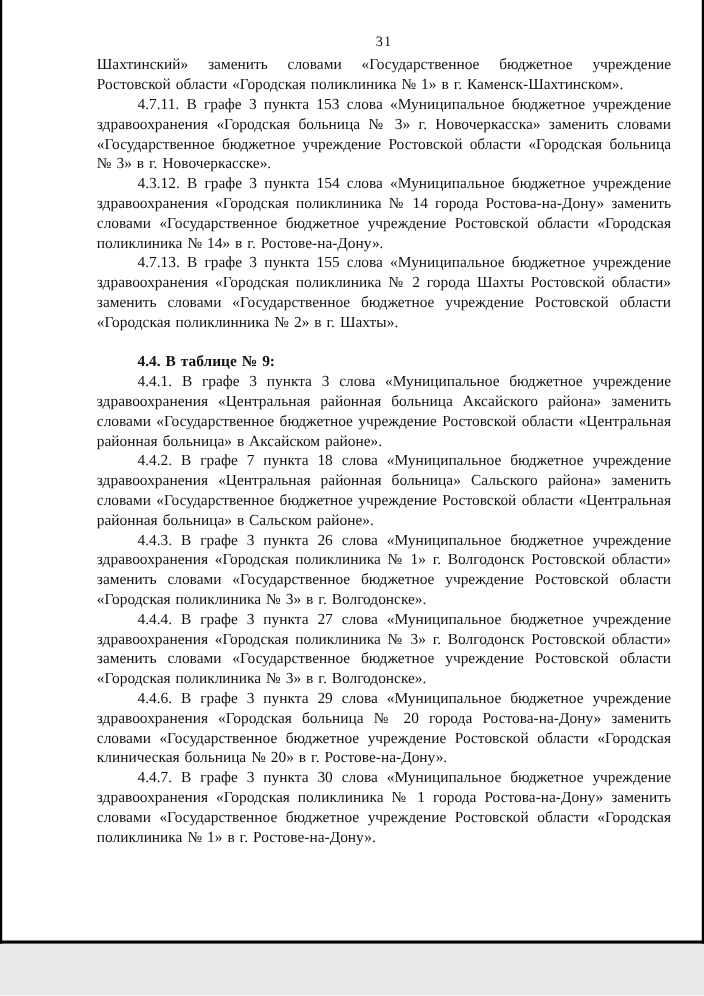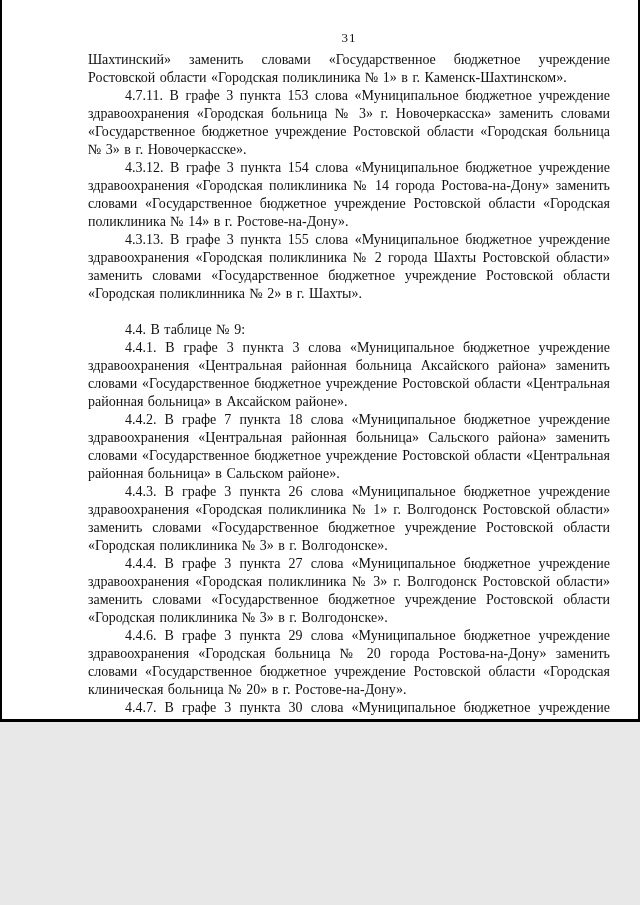--- a/index.html
+++ b/index.html
@@ -1,19 +1,19 @@
 <!DOCTYPE html>
 <html lang="ru"><head>
 <meta charset="utf-8">
 <style>
   html, body { margin: 0; padding: 0; background: #e8e8e8; }
   .page {
     position: relative;
     width: 640px;
-    height: 722px;
+    height: 858px;
     margin: 0 auto;
     background: #ffffff;
     color: #111111;
     font-family: "Liberation Serif", "DejaVu Serif", serif;
     border-left: 2px solid #000;
     border-right: 2px solid #000;
     border-bottom: 3px solid #000;
     box-sizing: border-box;
     overflow: hidden;
   }
@@ -33,40 +33,40 @@
     width: 522px;
   }
   p.para {
     margin: 0;
     font-size: 14px;
     line-height: 18px;
     text-align: justify;
     word-spacing: 1px;
   }
   p.para.indent { text-indent: 37px; }
-  p.para.space-before { margin-top: 18px; }
+  p.para.space-before { margin-top: 18px; font-weight: bold; }
   .footer-path {
     position: absolute;
     left: 88px;
     top: 858px;
     font-size: 12px;
     white-space: nowrap;
   }
 </style>
 </head>
 <body>
 
 <div class="page">
   <div class="page-number">31</div>
 
   <div class="document-body">
       <p class="para">Шахтинский» заменить словами «Государственное бюджетное учреждение Ростовской области «Городская поликлиника № 1» в г. Каменск-Шахтинском».</p>
       <p class="para indent">4.7.11. В графе 3 пункта 153 слова «Муниципальное бюджетное учреждение здравоохранения «Городская больница № 3» г. Новочеркасска» заменить словами «Государственное бюджетное учреждение Ростовской области «Городская больница № 3» в г. Новочеркасске».</p>
       <p class="para indent">4.3.12. В графе 3 пункта 154 слова «Муниципальное бюджетное учреждение здравоохранения «Городская поликлиника № 14 города Ростова-на-Дону» заменить словами «Государственное бюджетное учреждение Ростовской области «Городская поликлиника № 14» в г. Ростове-на-Дону».</p>
-      <p class="para indent">4.3.13. В графе 3 пункта 155 слова «Муниципальное бюджетное учреждение здравоохранения «Городская поликлиника № 2 города Шахты Ростовской области» заменить словами «Государственное бюджетное учреждение Ростовской области «Городская поликлинника № 2» в г. Шахты».</p>
+      <p class="para indent">4.7.13. В графе 3 пункта 155 слова «Муниципальное бюджетное учреждение здравоохранения «Городская поликлиника № 2 города Шахты Ростовской области» заменить словами «Государственное бюджетное учреждение Ростовской области «Городская поликлинника № 2» в г. Шахты».</p>
       <p class="para indent space-before">4.4. В таблице № 9:</p>
       <p class="para indent">4.4.1. В графе 3 пункта 3 слова «Муниципальное бюджетное учреждение здравоохранения «Центральная районная больница Аксайского района» заменить словами «Государственное бюджетное учреждение Ростовской области «Центральная районная больница» в Аксайском районе».</p>
       <p class="para indent">4.4.2. В графе 7 пункта 18 слова «Муниципальное бюджетное учреждение здравоохранения «Центральная районная больница» Сальского района» заменить словами «Государственное бюджетное учреждение Ростовской области «Центральная районная больница» в Сальском районе».</p>
       <p class="para indent">4.4.3. В графе 3 пункта 26 слова «Муниципальное бюджетное учреждение здравоохранения «Городская поликлиника № 1» г. Волгодонск Ростовской области» заменить словами «Государственное бюджетное учреждение Ростовской области «Городская поликлиника № 3» в г. Волгодонске».</p>
       <p class="para indent">4.4.4. В графе 3 пункта 27 слова «Муниципальное бюджетное учреждение здравоохранения «Городская поликлиника № 3» г. Волгодонск Ростовской области» заменить словами «Государственное бюджетное учреждение Ростовской области «Городская поликлиника № 3» в г. Волгодонске».</p>
       <p class="para indent">4.4.6. В графе 3 пункта 29 слова «Муниципальное бюджетное учреждение здравоохранения «Городская больница № 20 города Ростова-на-Дону» заменить словами «Государственное бюджетное учреждение Ростовской области «Городская клиническая больница № 20» в г. Ростове-на-Дону».</p>
       <p class="para indent">4.4.7. В графе 3 пункта 30 слова «Муниципальное бюджетное учреждение здравоохранения «Городская поликлиника № 1 города Ростова-на-Дону» заменить словами «Государственное бюджетное учреждение Ростовской области «Городская поликлиника № 1» в г. Ростове-на-Дону».</p>
     </div>
 
   <div class="footer-path">Y:\ORST\Ppo\0313p154.f23.doc</div>

